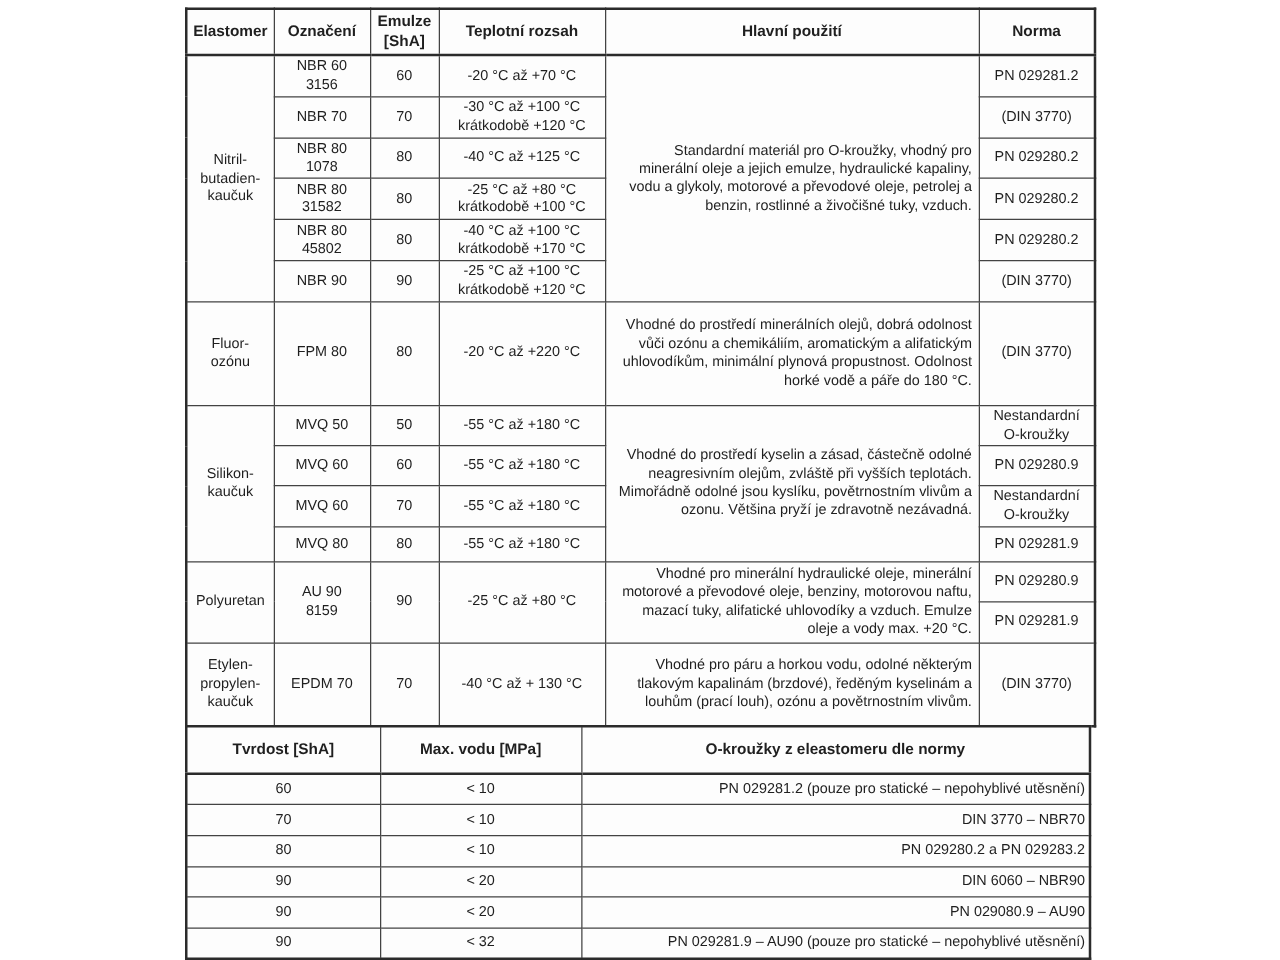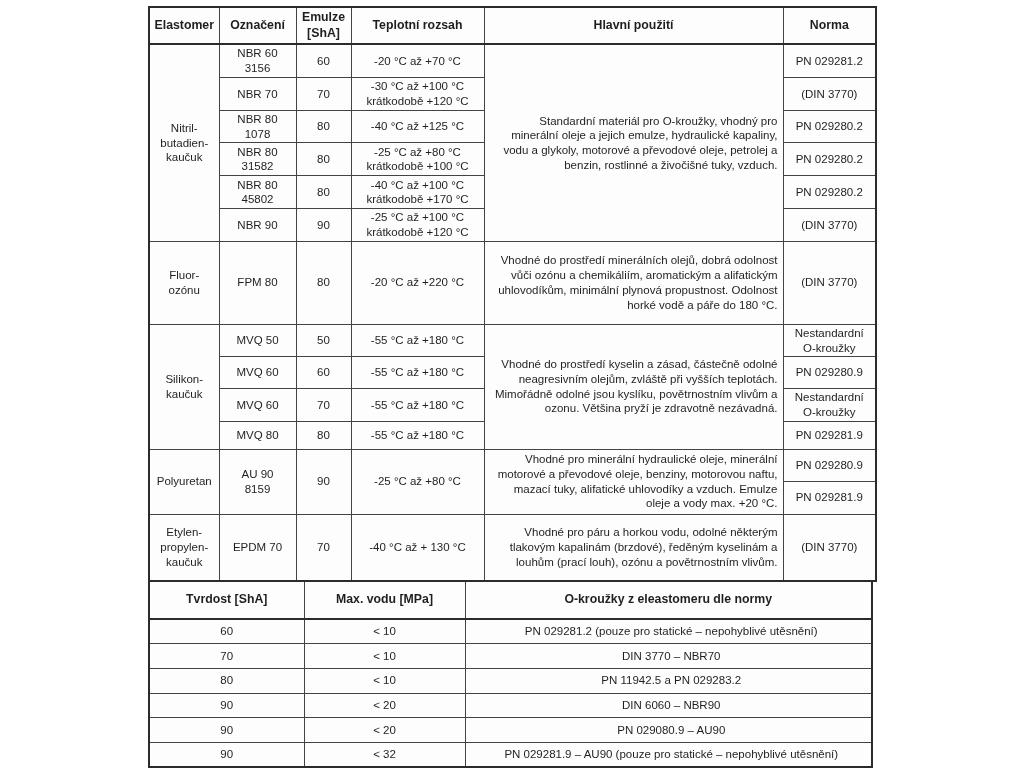--- a/index.html
+++ b/index.html
@@ -36,21 +36,21 @@
     font-size: 12.3px;
     font-weight: bold;
     border-bottom: 2px solid #2b2b2b;
     padding: 2px 3px;
   }
   td.usage-cell {
     text-align: right;
     padding: 2px 5px 2px 7px;
   }
   .pressure-table td.norm-text-cell {
-    text-align: center;
+    text-align: right;
     padding-left: 9px;
   }
 </style>
 </head>
 <body>
 
 <div class="page">
 
   <table class="main-table">
     <colgroup>
@@ -205,21 +205,21 @@
         <td class="norm-text-cell">PN 029281.2 (pouze pro statické – nepohyblivé utěsnění)</td>
       </tr>
       <tr style="height:24.7px">
         <td>70</td>
         <td>&lt; 10</td>
         <td class="norm-text-cell">DIN 3770 – NBR70</td>
       </tr>
       <tr style="height:24.7px">
         <td>80</td>
         <td>&lt; 10</td>
-        <td class="norm-text-cell">PN 11942.5 a PN 029283.2</td>
+        <td class="norm-text-cell">PN 029280.2 a PN 029283.2</td>
       </tr>
       <tr style="height:24.7px">
         <td>90</td>
         <td>&lt; 20</td>
         <td class="norm-text-cell">DIN 6060 – NBR90</td>
       </tr>
       <tr style="height:24.7px">
         <td>90</td>
         <td>&lt; 20</td>
         <td class="norm-text-cell">PN 029080.9 – AU90</td>

